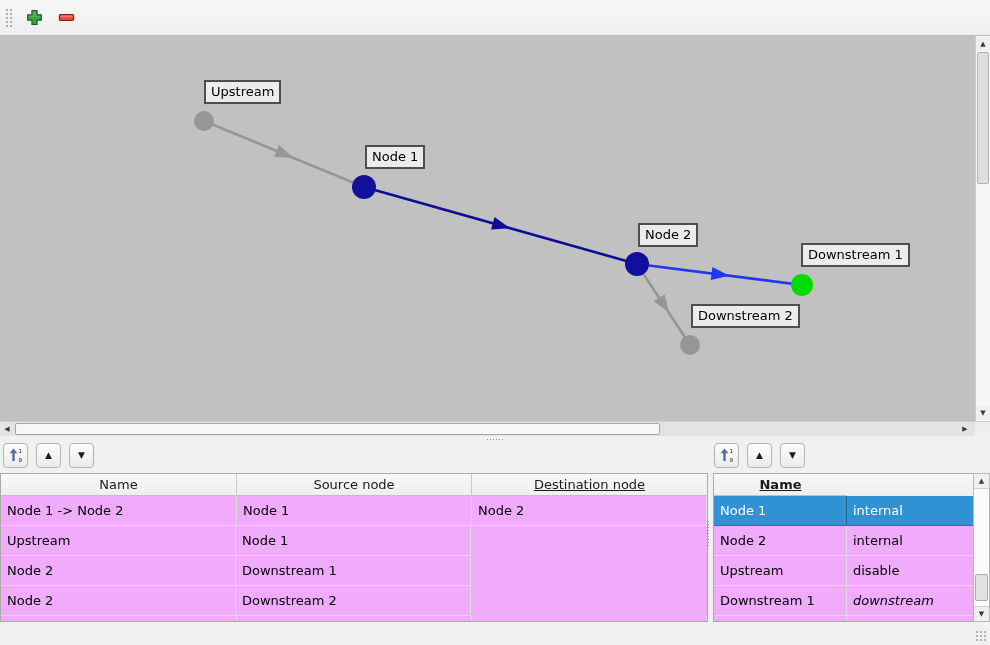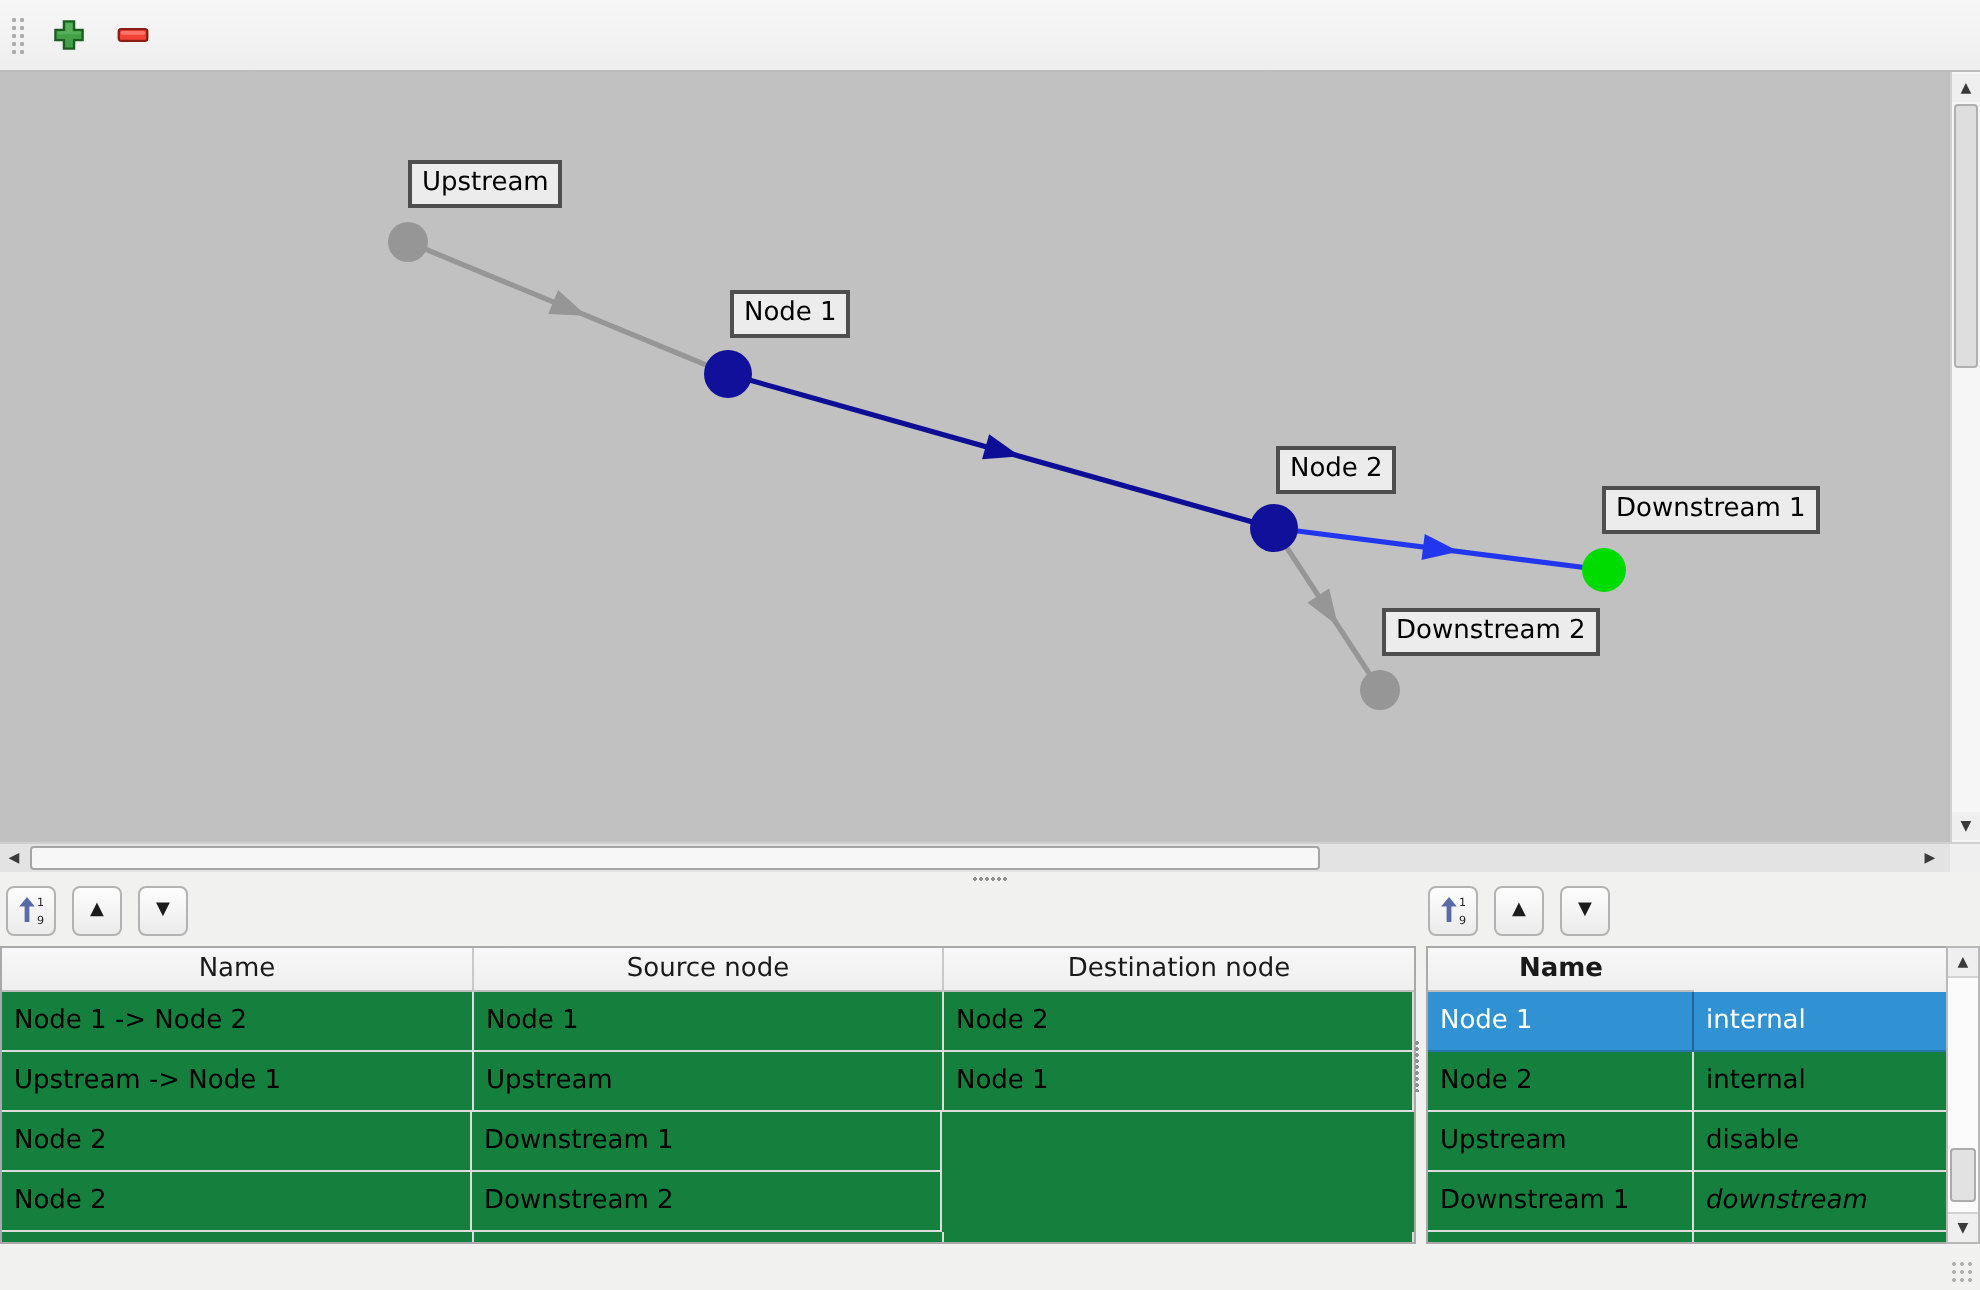--- a/index.html
+++ b/index.html
@@ -50,23 +50,23 @@
   
   .bottom { position:absolute; left:0; top:442px; width:990px; height:203px; }
   .btn24 { position:absolute; width:25px; height:25px; top:1px;
     border:1px solid #b3b3b3; border-radius:4px; background:linear-gradient(#fdfdfd,#ebebeb);
     display:flex; align-items:center; justify-content:center; }
   .tri { font-size:9px; color:#1c1c1c; line-height:1; }
   .tbl { position:absolute; top:31px; background:#fff; border:1px solid #a9a9a9; }
   .tbl-head { display:flex; height:22px; background:linear-gradient(#f8f8f8,#eeeeee); }
   .th { display:flex; align-items:center; justify-content:center; font-size:13px; color:#1a1a1a;
         border-right:1px solid #c9c9c9; border-bottom:1px solid #bfbfbf; height:22px; }
-  .th:last-child { border-right:none; }
+  .th:last-child { border-right:none;text-decoration:underline; }
   .bold .th { font-weight:bold; }
-  .trow { display:flex; height:30px; background:#15803d; }
+  .trow { display:flex; height:30px; background:#f0abfc; }
   .td { display:flex; align-items:center; padding-left:6px; font-size:13px; color:#000;
         border-right:1px solid #dcdcdc; border-bottom:1px solid #dcdcdc; height:30px; overflow:hidden; }
   .td:last-child { border-right:1px solid #dcdcdc; }
   .trow.selected .td { color:#fff; border-right-color:rgba(0,0,0,.28); border-bottom-color:rgba(0,0,0,.18); }
   .trow.empty { height:5px; } .trow.empty .td { height:5px; border-bottom:none; }
   .tblsb { position:absolute; left:973px; top:31px; width:17px; height:149px;
            background:#fbfbfb; border:1px solid #b9b9b9; }
   .tblsb .up { top:0; border-bottom:1px solid #d2d2d2; height:15px; }
   .tblsb .down { bottom:0; top:auto; border-top:1px solid #d2d2d2; height:15px; }
   .tblsb-thumb { position:absolute; left:1px; right:1px; top:100px; height:27px;
@@ -156,21 +156,20 @@
         <div class="th" style="width: 236px;">Name</div>
         <div class="th" style="width: 235px;">Source node</div>
         <div class="th" style="width: 235px;">Destination node</div>
       </div>
       <div class="trow">
         <div class="td" style="width: 236px;">Node 1 -&gt; Node 2</div>
         <div class="td" style="width: 235px;">Node 1</div>
         <div class="td" style="width: 235px;">Node 2</div>
       </div>
       <div class="trow">
-        <div class="td" style="width: 236px;">Upstream -&gt; Node 1</div>
         <div class="td" style="width: 235px;">Upstream</div>
         <div class="td" style="width: 235px;">Node 1</div>
       </div>
       <div class="trow">
         <div class="td" style="width: 235px;">Node 2</div>
         <div class="td" style="width: 235px;">Downstream 1</div>
       </div>
       <div class="trow">
         <div class="td" style="width: 235px;">Node 2</div>
         <div class="td" style="width: 235px;">Downstream 2</div>

